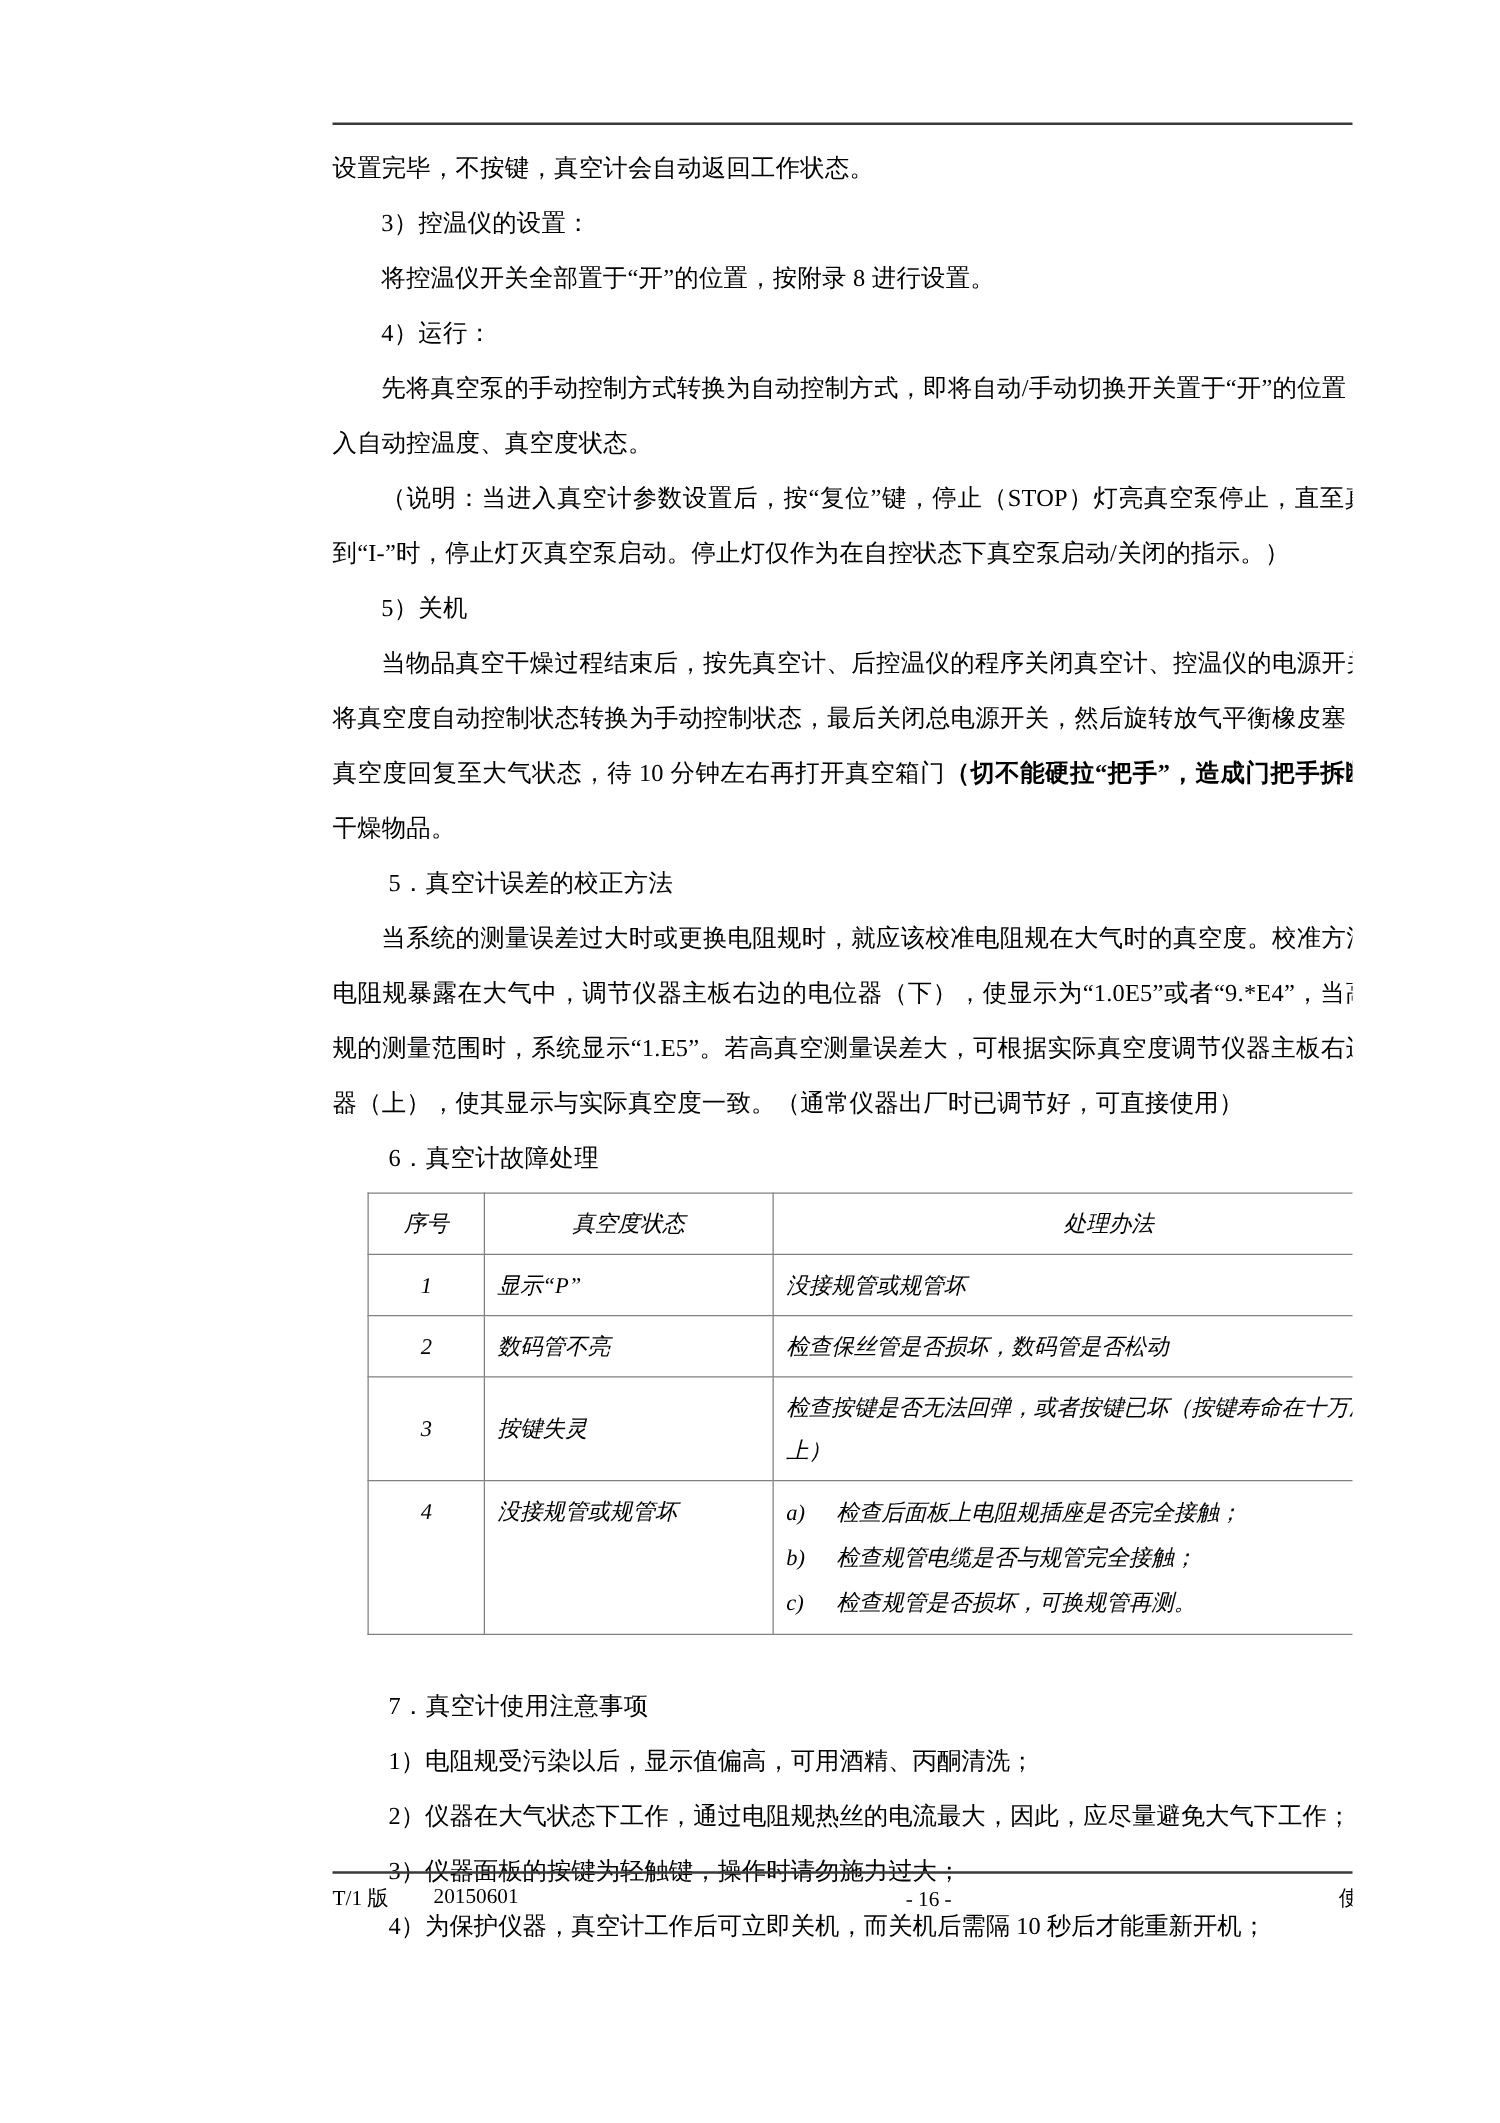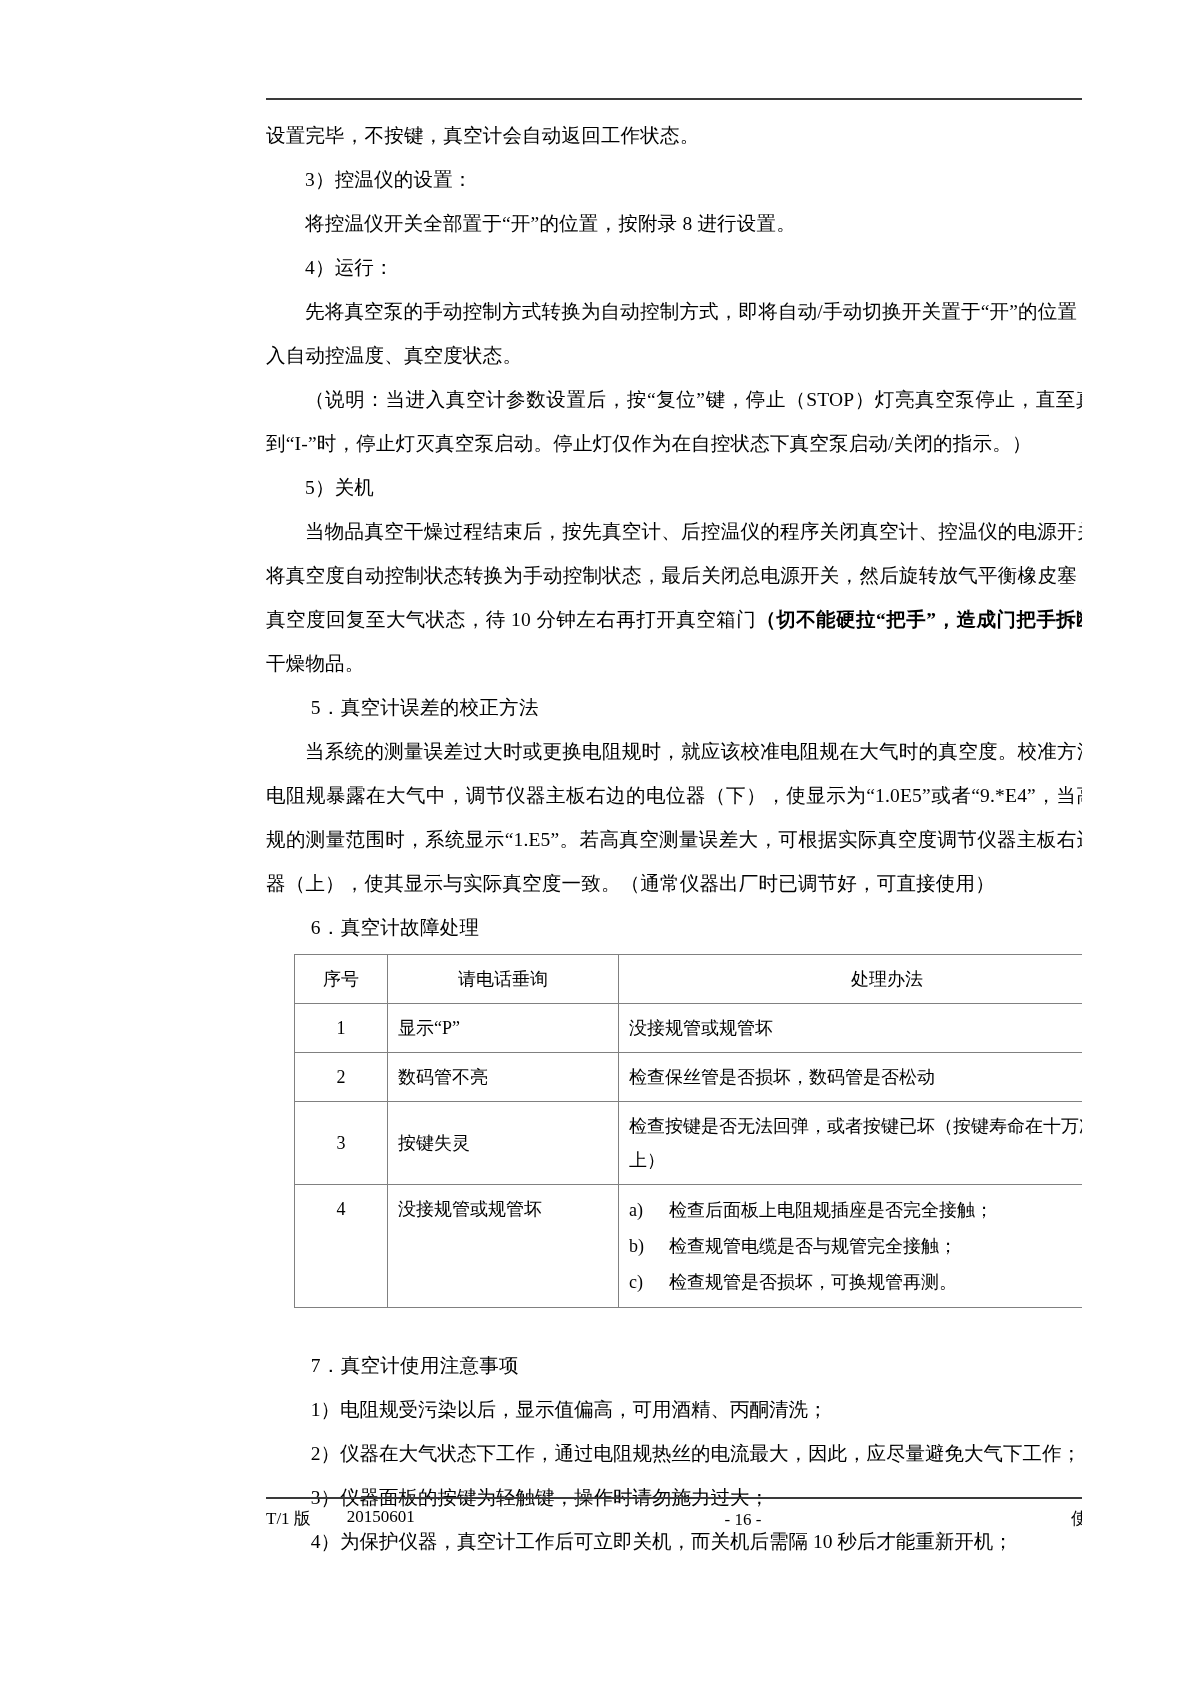--- a/index.html
+++ b/index.html
@@ -76,20 +76,21 @@
     margin: 4px 0 0 28px;
     font-size: 18px;
     table-layout: fixed;
   }
   table.fault-table td, table.fault-table th {
     border: 1px solid #808080;
     padding: 7px 10px;
     vertical-align: middle;
     font-weight: normal;
     line-height: 34px;
+    font-style: italic;
   }
   table.fault-table .col-no   { width: 72px;  text-align: center; }
   table.fault-table .col-fault{ width: 210px; }
   table.fault-table .col-sol  { }
   table.fault-table thead td { text-align: center; }
   table.fault-table td.cell-center { text-align: center; }
   table.fault-table td.top { vertical-align: top; }
   .sub-list { margin: 0; padding: 0; list-style: none; }
   .sub-list li { line-height: 36px; display: flex; }
   .sub-list .marker { width: 40px; flex: 0 0 40px; }
@@ -157,21 +158,21 @@
       <h3 class="section-title">5．真空计误差的校正方法</h3>
       <p class="para indent1">当系统的测量误差过大时或更换电阻规时，就应该校准电阻规在大气时的真空度。校准方法为：将电阻规暴露在大气中，调节仪器主板右边的电位器（下），使显示为“1.0E5”或者“9.*E4”，当高于电阻规的测量范围时，系统显示“1.E5”。若高真空测量误差大，可根据实际真空度调节仪器主板右边的电位器（上），使其显示与实际真空度一致。（通常仪器出厂时已调节好，可直接使用）</p>
 
       <h3 class="section-title">6．真空计故障处理</h3>
     </div>
 
     <table class="fault-table">
       <thead>
         <tr>
           <td class="col-no">序号</td>
-          <td class="col-fault">请电话垂询</td>
+          <td class="col-fault">真空度状态</td>
           <td class="col-sol">处理办法</td>
         </tr>
       </thead>
       <tbody>
         <tr>
           <td class="col-no cell-center">1</td>
           <td class="col-fault">显示“P”</td>
           <td class="col-sol">没接规管或规管坏</td>
         </tr>
         <tr>

